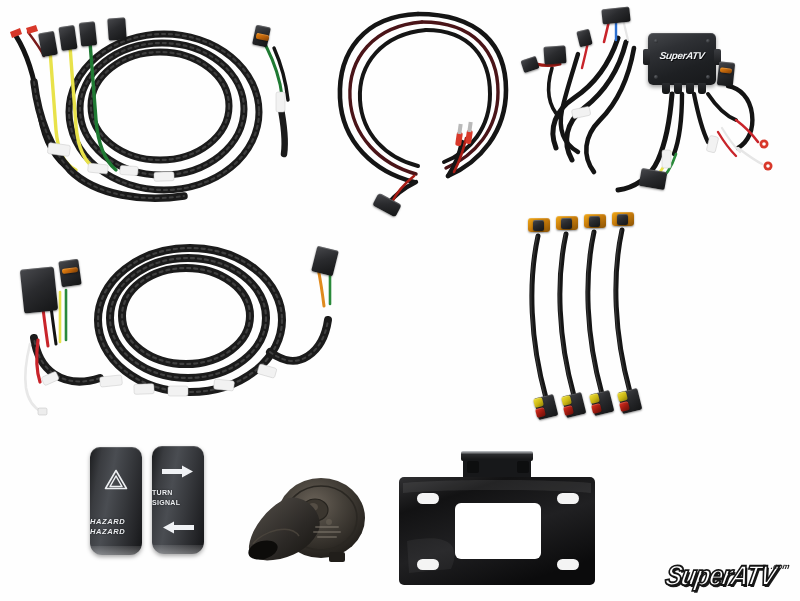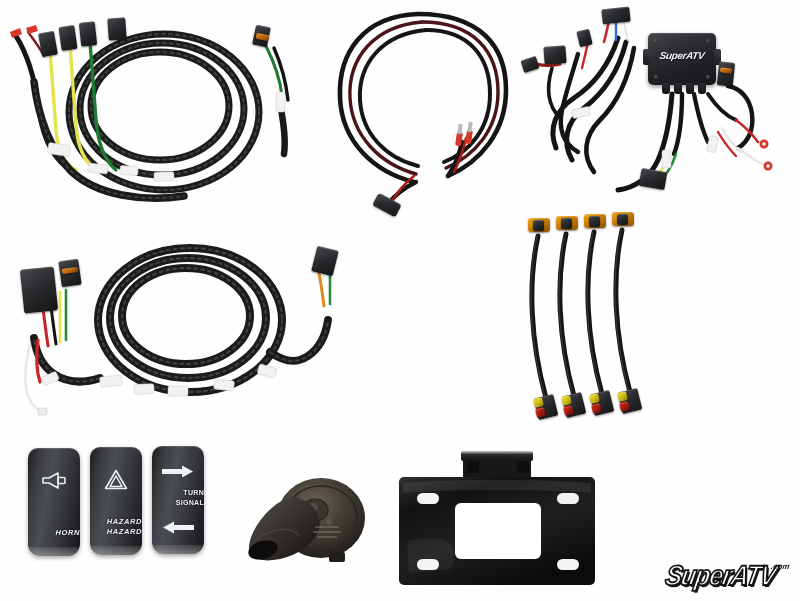--- a/index.html
+++ b/index.html
@@ -36,21 +36,21 @@
     border-radius: 0 0 12px 12px;
   }
   .rocker .face {
     position:absolute; inset:0;
     display:flex; flex-direction:column; align-items:center;
     color:#e9ebee;
   }
   .rk-icon { margin-top: 20px; height: 24px; display:flex; align-items:center; justify-content:center; }
   .rk-label {
     position:absolute; bottom: 18px; left:0; right:0;
-    text-align:right; font-size: 7.5px; letter-spacing: .6px;
+    text-align:left; font-size: 7.5px; letter-spacing: .6px;
     font-style: italic; font-weight: 700; line-height: 10px;
     color: #eceef1; text-shadow: 0 0 2px rgba(0,0,0,.7);
   }
   .rk-label.upright { font-style: normal; letter-spacing: .3px; }
   #rocker-horn   { left: 0px;   top: 2px; }
   #rocker-hazard { left: 62px;  top: 1px; }
   #rocker-turn   { left: 124px; top: 0px; }
   #rocker-turn .rk-label { bottom: 46px; font-size: 7px; }
   .arrow-top { position:absolute; top: 18px; left:50%; transform:translateX(-50%); }
   .arrow-bot { position:absolute; bottom: 16px; left:50%; transform:translateX(-50%); }
@@ -367,31 +367,20 @@
     <div class="conn" style="left:68px; top:180px; width:20px; height:22px; border-radius:2px; transform:rotate(-14deg);"></div>
     <div class="conn yellowc" style="left:66px; top:182px; width:9px; height:9px; transform:rotate(-14deg);"></div>
     <div class="conn redc" style="left:68px; top:192px; width:9px; height:9px; transform:rotate(-14deg);"></div>
     <div class="conn" style="left:96px; top:178px; width:20px; height:22px; border-radius:2px; transform:rotate(-14deg);"></div>
     <div class="conn yellowc" style="left:94px; top:180px; width:9px; height:9px; transform:rotate(-14deg);"></div>
     <div class="conn redc" style="left:96px; top:190px; width:9px; height:9px; transform:rotate(-14deg);"></div>
   </div>
 
   <div class="part" id="switch-group">
 
-    <div class="rocker" id="rocker-horn">
-      <div class="face">
-        <div class="rk-icon">
-          <svg width="26" height="17" viewBox="0 0 26 17">
-            <path d="M2,6 L2,11 L8,11 L17,16 L17,1 L8,6 Z" fill="none" stroke="#eceef1" stroke-width="1.6" stroke-linejoin="round"></path>
-            <rect x="17" y="5.5" width="7" height="6" rx="1" fill="none" stroke="#eceef1" stroke-width="1.6"></rect>
-          </svg>
-        </div>
-        <div class="rk-label">HORN</div>
-      </div>
-    </div>
 
     <div class="rocker" id="rocker-hazard">
       <div class="face">
         <div class="rk-icon">
           <svg width="24" height="21" viewBox="0 0 24 21">
             <path d="M12,1.5 L22.5,19.5 L1.5,19.5 Z" fill="none" stroke="#eceef1" stroke-width="1.6" stroke-linejoin="round"></path>
             <path d="M12,7 L18,17.5 L6,17.5 Z" fill="none" stroke="#eceef1" stroke-width="1.5" stroke-linejoin="round"></path>
           </svg>
         </div>
         <div class="rk-label">

